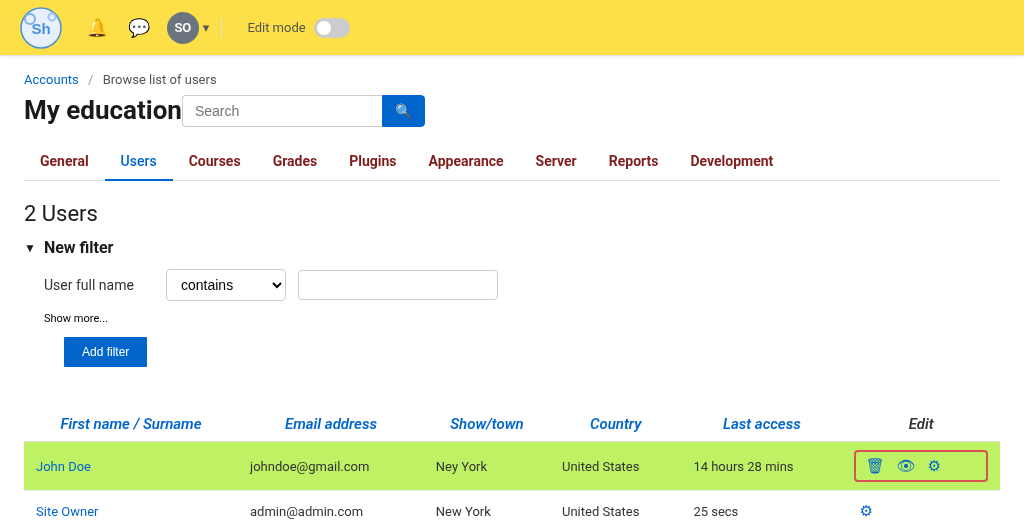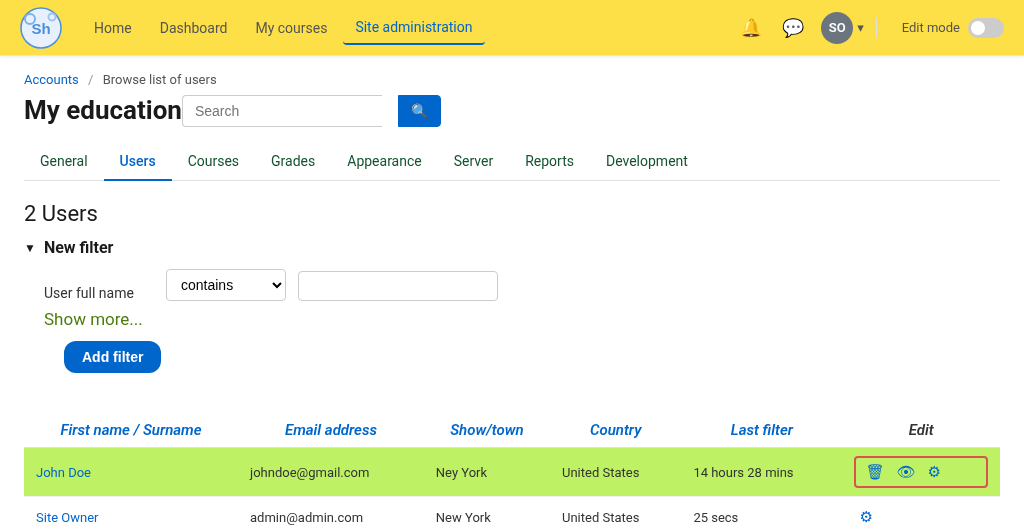--- a/index.html
+++ b/index.html
@@ -132,21 +132,21 @@
       margin-bottom: 16px;
     }
     .page-title {
       font-size: 26px;
       font-weight: 700;
       color: #1a1a1a;
     }
     .search-bar {
       display: flex;
       align-items: center;
-      gap: 16px;
+      gap: 0;
     }
     .search-input {
       border: 1px solid #ccc;
       border-right: none;
       padding: 7px 12px;
       font-size: 14px;
       width: 200px;
       border-radius: 4px 0 0 4px;
       outline: none;
     }
@@ -164,25 +164,26 @@
     .tabs {
       display: flex;
       align-items: center;
       border-bottom: 1px solid #dee2e6;
       gap: 0;
       margin-bottom: 20px;
     }
     .tab {
       padding: 10px 16px;
       font-size: 14px;
-      color: #14532d;
+      color: #7f1d1d;
       cursor: pointer;
       text-decoration: none;
       border-bottom: 2px solid transparent;
       margin-bottom: -1px;
+      font-weight: bold;
     }
     .tab.active {
       color: #0066cc;
       border-bottom: 2px solid #0066cc;
       font-weight: 500;
     }
 
     
     .section-title {
       font-size: 22px;
@@ -200,21 +201,21 @@
       align-items: center;
       gap: 8px;
       font-size: 16px;
       font-weight: 700;
       margin-bottom: 12px;
       cursor: pointer;
       color: #1a1a1a;
     }
     .filter-row {
       display: flex;
-      align-items: flex-end;
+      align-items: center;
       gap: 12px;
       margin-bottom: 8px;
       padding-left: 20px;
     }
     .filter-label {
       font-size: 14px;
       color: #333;
       min-width: 110px;
     }
     .filter-select {
@@ -226,39 +227,38 @@
       min-width: 120px;
     }
     .filter-input {
       border: 1px solid #ccc;
       padding: 6px 10px;
       border-radius: 4px;
       font-size: 14px;
       width: 200px;
     }
     .show-more-link {
-      color: #4d7c0f;
+      color: #000000;
       text-decoration: none;
-      font-size: 17px;
+      font-size: 11px;
       padding-left: 20px;
       display: inline-block;
       margin-bottom: 12px;
       cursor: pointer;
     }
     .add-filter-btn {
       background: #0066cc;
       color: #fff;
       border: none;
       padding: 8px 18px;
-      border-radius: 12px;
-      font-size: 14px;
+      border-radius: 1px;
+      font-size: 12px;
       cursor: pointer;
       margin-left: 20px;
       margin-bottom: 20px;
-      font-weight: bold;
     }
 
     
     .user-table {
       width: 100%;
       border-collapse: collapse;
     }
     .user-table th {
       text-align: center;
       padding: 8px 12px;
@@ -309,26 +309,20 @@
 <nav class="navbar">
   <div class="navbar-logo">
     <svg viewBox="0 0 42 42" xmlns="http://www.w3.org/2000/svg">
       <circle cx="21" cy="21" r="20" fill="#e8f0fe" stroke="#4a90d9" stroke-width="1.5"></circle>
       <text x="21" y="27" text-anchor="middle" font-size="15" font-weight="800" fill="#4a90d9" font-family="sans-serif">Sh</text>
       <circle cx="10" cy="12" r="5" fill="none" stroke="#7bb3e8" stroke-width="2"></circle>
       <circle cx="32" cy="10" r="3.5" fill="none" stroke="#a0c4f1" stroke-width="2"></circle>
     </svg>
   </div>
 
-  <div class="navbar-links">
-    <a class="nav-link">Home</a>
-    <a class="nav-link">Dashboard</a>
-    <a class="nav-link">My courses</a>
-    <a class="nav-link active">Site administration</a>
-  </div>
 
   <div class="navbar-right">
     <button class="nav-icon-btn">🔔</button>
     <button class="nav-icon-btn">💬</button>
     <div class="user-dropdown">
       <div class="user-badge">SO</div>
       <span>▾</span>
     </div>
     <div class="edit-mode-area">
       <span>Edit mode</span>
@@ -356,20 +350,21 @@
         <span>🔍</span>
       </button>
     </div>
   </div>
 
   <div class="tabs">
     <a class="tab">General</a>
     <a class="tab active">Users</a>
     <a class="tab">Courses</a>
     <a class="tab">Grades</a>
+    <a class="tab">Plugins</a>
     <a class="tab">Appearance</a>
     <a class="tab">Server</a>
     <a class="tab">Reports</a>
     <a class="tab">Development</a>
   </div>
 
   <h2 class="section-title">2 Users</h2>
 
   <div class="filter-section">
     <div class="filter-header">
@@ -399,21 +394,21 @@
     <thead>
       <tr>
         <th style="cursor:pointer;">
           <span>First name</span>
           <span> / </span>
           <span>Surname</span>
         </th>
         <th style="cursor:pointer;">Email address</th>
         <th style="cursor:pointer;">Show/town</th>
         <th style="cursor:pointer;">Country</th>
-        <th style="cursor:pointer;">Last filter</th>
+        <th style="cursor:pointer;">Last access</th>
         <th class="text-dark">Edit</th>
       </tr>
     </thead>
     <tbody>
 
       <tr class="highlighted">
         <td>
           <a href="#" class="user-link">John Doe</a>
         </td>
         <td>johndoe@gmail.com</td>

